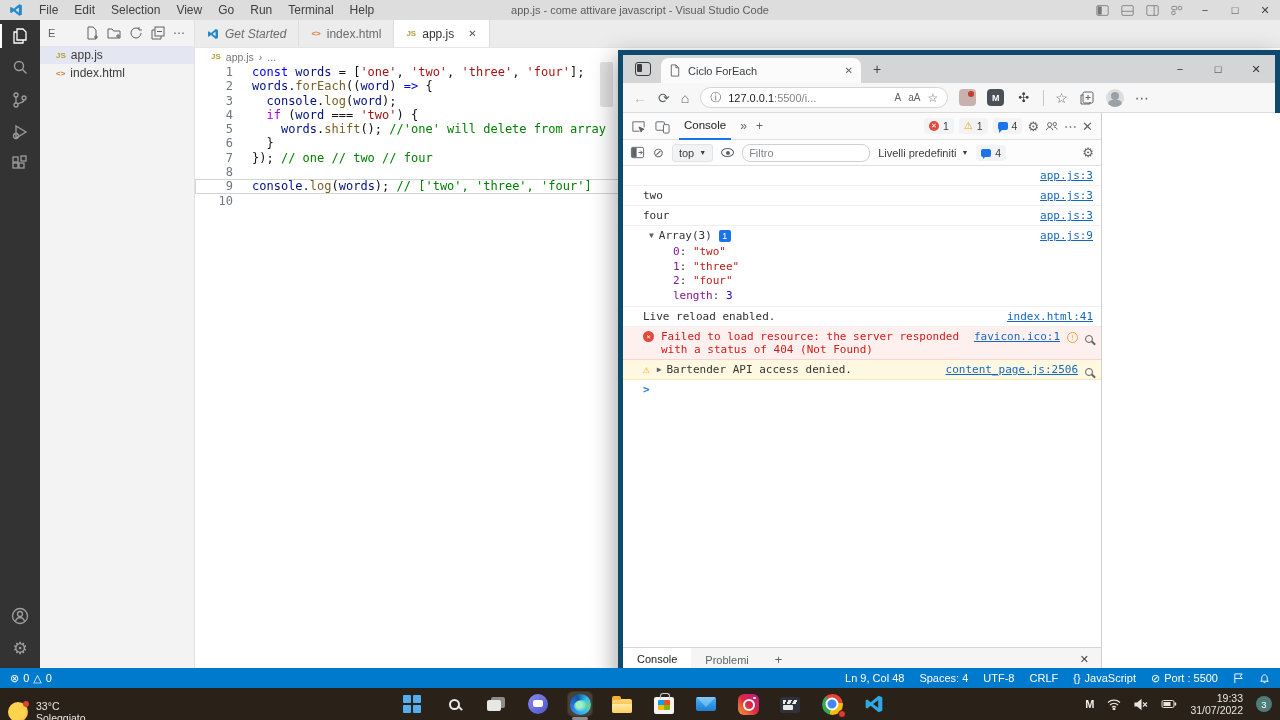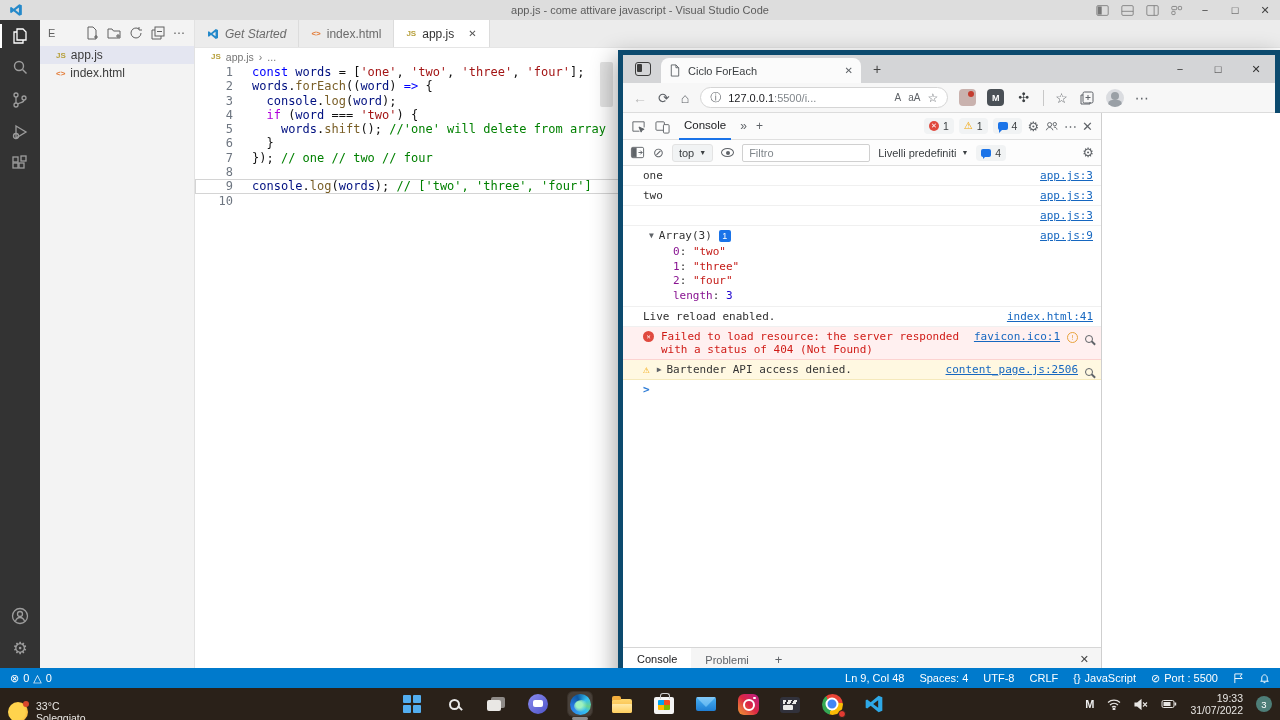--- a/index.html
+++ b/index.html
@@ -102,21 +102,21 @@
   .err-dot { width:10px; height:10px; border-radius:50%; background:#e04a3f; color:#fff; font-size:7px; display:flex; align-items:center; justify-content:center; }
   .warn-tri { color:#f2a60a; font-size:10px; line-height:1; }
   .msg-bub { width:10px; height:8px; background:#1a73e8; border-radius:2px; position:relative; }
   .msg-bub::after { content:""; position:absolute; left:1.5px; bottom:-2.5px; border:3px solid transparent; border-top-color:#1a73e8; border-left-color:#1a73e8; }
   .dt-right-ic { font-size:13px; color:#5f6368; }
   .dtrow2 { height:26px; border-bottom:1px solid #e0e0e0; display:flex; align-items:center; padding:0 7px; gap:8px; background:#fdfdfd; color:#5f6368; }
   .ctx-pill { display:flex; align-items:center; gap:5px; background:#f1f3f4; border:1px solid #e3e3e3; border-radius:3px; padding:2px 6px; font-size:11px; color:#3c4043; }
   .ctx-pill .dd { font-size:7px; }
   .eye { width:13px; height:9px; border:1.5px solid #5f6368; border-radius:50%; position:relative; }
   .eye::after { content:""; position:absolute; left:50%; top:50%; transform:translate(-50%,-50%); width:4px; height:4px; background:#5f6368; border-radius:50%; }
-  #filter-input { width:128px; height:18px; border:1px solid #d0d0d0; border-radius:2px; font-size:11px; padding:4px 6px; color:#333; font-family:"Liberation Sans",sans-serif; }
+  #filter-input { width:128px; height:18px; border:1px solid #d0d0d0; border-radius:8px; font-size:11px; padding:4px 6px; color:#333; font-family:"Liberation Sans",sans-serif; }
   #filter-input::placeholder { color:#80868b; }
   .lvl { display:flex; align-items:center; gap:5px; font-size:11px; color:#3c4043; white-space:nowrap; }
   .lvl .dd { font-size:7px; }
 
   
   #console-rows { flex:1; overflow:hidden; font-family:"DejaVu Sans Mono","Liberation Mono",monospace; font-size:11px; color:#303030; }
   .crow { display:flex; align-items:flex-start; padding:3px 8px 3px 20px; border-bottom:1px solid #f0f0f0; }
   .crow .ctext { flex:1 1 auto; line-height:13px; }
   .cright { margin-left:auto; display:flex; align-items:flex-end; gap:7px; padding-left:8px; flex:0 0 auto; }
   .src { color:#1667c0; text-decoration:underline; white-space:nowrap; cursor:pointer; }
@@ -196,20 +196,30 @@
 </style>
 </head>
 <body>
 
 <div id="screen">
 
   <div id="titlebar">
     <svg id="vsc-logo" viewBox="0 0 24 24">
         <path fill="#2489ca" d="M17.5 2 22 4v16l-4.5 2L8 14l-4.2 3.3L2 16.4V7.6l1.8-.9L8 10l9.5-8zM17 7.5 11 12l6 4.5v-9z"></path>
       </svg>
+    <div id="menu-items">
+        <span class="menu-item">File</span>
+        <span class="menu-item">Edit</span>
+        <span class="menu-item">Selection</span>
+        <span class="menu-item">View</span>
+        <span class="menu-item">Go</span>
+        <span class="menu-item">Run</span>
+        <span class="menu-item">Terminal</span>
+        <span class="menu-item">Help</span>
+      </div>
     <div id="win-title">app.js - come attivare javascript - Visual Studio Code</div>
     <div id="tb-controls">
       <svg class="layout-ic" viewBox="0 0 16 16">
           <rect x="1" y="2" width="14" height="12" rx="1.5" fill="none" stroke="#555"></rect>
           <rect x="2" y="3" width="5" height="10" fill="#555"></rect>
         </svg>
       <svg class="layout-ic" viewBox="0 0 16 16">
           <rect x="1" y="2" width="14" height="12" rx="1.5" fill="none" stroke="#555"></rect>
           <line x1="1" y1="9" x2="15" y2="9" stroke="#555"></line>
         </svg>
@@ -493,32 +503,32 @@
               <span class="dd">▼</span>
           </span>
           <span class="pill">
               <span class="msg-bub"></span>
               <span>4</span>
             </span>
           <span class="dt-right-ic" style="margin-left:auto;">⚙</span>
         </div>
         <div id="console-rows">
             <div class="crow log">
-              <span class="ctext">one</span>
               <span class="cright">
                 <span class="src">app.js:3</span>
               </span>
             </div>
             <div class="crow log">
               <span class="ctext">two</span>
               <span class="cright">
                 <span class="src">app.js:3</span>
               </span>
             </div>
             <div class="crow log">
+              <span class="ctext">four</span>
               <span class="cright">
                 <span class="src">app.js:3</span>
               </span>
             </div>
             <div class="crow array">
               <span class="caret">▼</span>
               <span class="ctext"><span class="obj">Array(3)</span><span class="grpbadge">1</span></span>
               <span class="cright">
                 <span class="src">app.js:9</span>
               </span>

